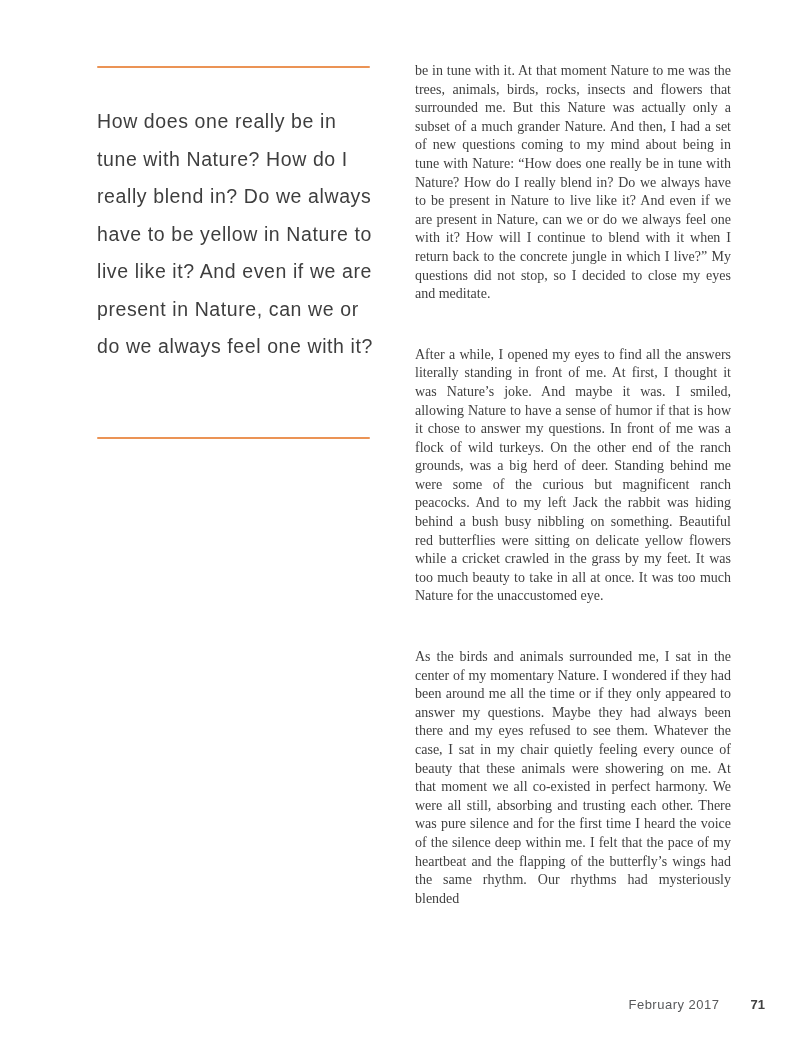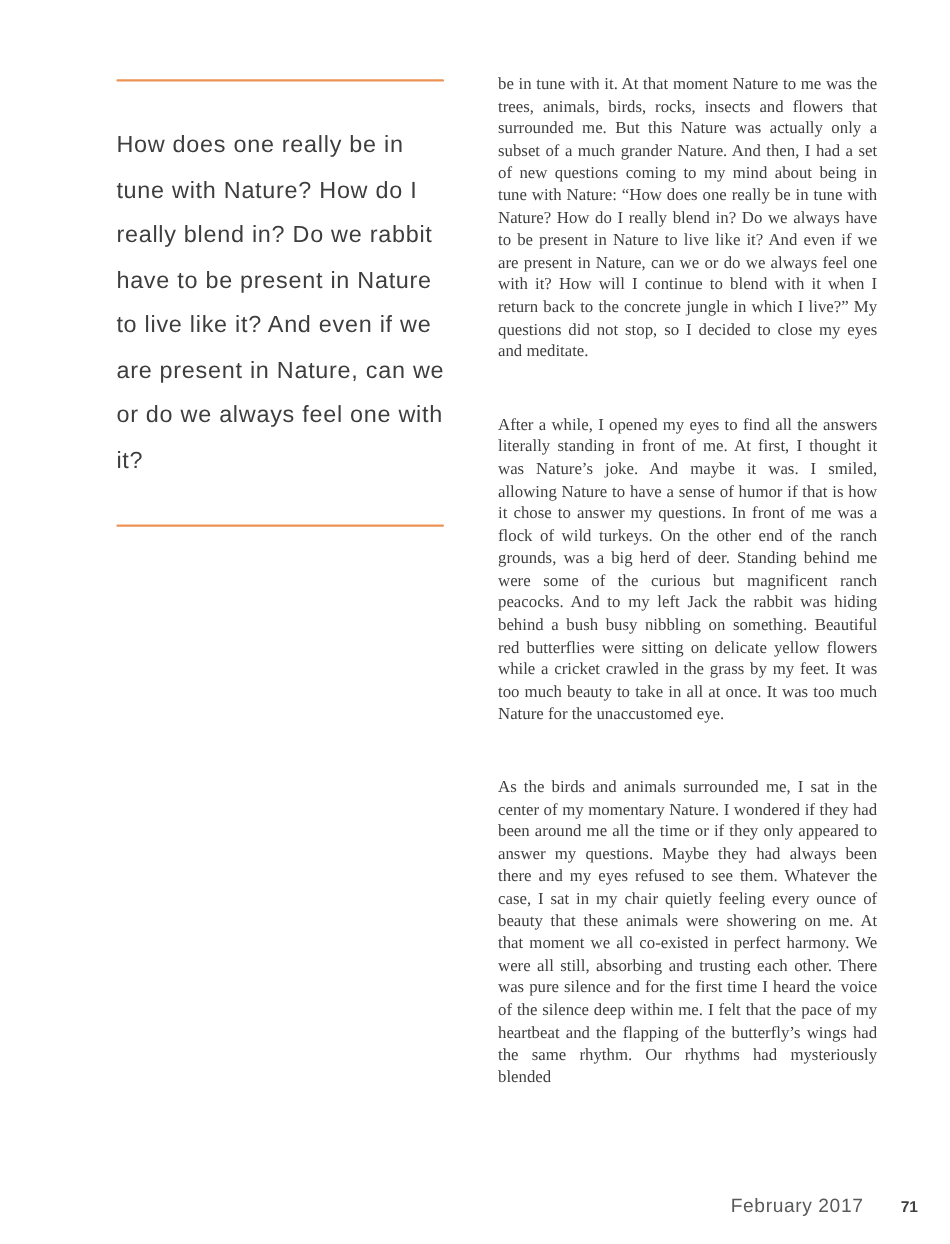--- a/index.html
+++ b/index.html
@@ -62,39 +62,39 @@
   .footer {
     position: absolute;
     top: 997px;
     right: 27px;
     display: flex;
     align-items: baseline;
     gap: 31px;
   }
   .issue-date {
     font-family: "Liberation Sans", sans-serif;
-    font-size: 16px;
+    font-size: 13px;
     letter-spacing: 0.5px;
     color: #58595b;
   }
   .page-number {
     font-family: "Liberation Sans", sans-serif;
     font-size: 13px;
     font-weight: 700;
     color: #404040;
   }
 </style>
 </head>
 <body>
 
 <div class="page">
 
   <div class="rule rule-top"></div>
 
-  <div class="pull-quote">How does one really be in tune with Nature? How do I really blend in? Do we rabbit have to be present in Nature to live like it? And even if we are present in Nature, can we or do we always feel one with it?</div>
+  <div class="pull-quote">How does one really be in tune with Nature? How do I really blend in? Do we always have to be yellow in Nature to live like it? And even if we are present in Nature, can we or do we always feel one with it?</div>
 
   <div class="rule rule-bottom"></div>
 
   <div class="article">
     <p>be in tune with it. At that moment Nature to me was the trees, animals, birds, rocks, insects and flowers that surrounded me. But this Nature was actually only a subset of a much grander Nature. And then, I had a set of new questions coming to my mind about being in tune with Nature: “How does one really be in tune with Nature? How do I really blend in? Do we always have to be present in Nature to live like it? And even if we are present in Nature, can we or do we always feel one with it? How will I continue to blend with it when I return back to the concrete jungle in which I live?” My questions did not stop, so I decided to close my eyes and meditate.</p>
     <p>After a while, I opened my eyes to find all the answers literally standing in front of me. At first, I thought it was Nature’s joke. And maybe it was. I smiled, allowing Nature to have a sense of humor if that is how it chose to answer my questions. In front of me was a flock of wild turkeys. On the other end of the ranch grounds, was a big herd of deer. Standing behind me were some of the curious but magnificent ranch peacocks. And to my left Jack the rabbit was hiding behind a bush busy nibbling on something. Beautiful red butterflies were sitting on delicate yellow flowers while a cricket crawled in the grass by my feet. It was too much beauty to take in all at once. It was too much Nature for the unaccustomed eye.</p>
     <p>As the birds and animals surrounded me, I sat in the center of my momentary Nature. I wondered if they had been around me all the time or if they only appeared to answer my questions. Maybe they had always been there and my eyes refused to see them. Whatever the case, I sat in my chair quietly feeling every ounce of beauty that these animals were showering on me. At that moment we all co-existed in perfect harmony. We were all still, absorbing and trusting each other. There was pure silence and for the first time I heard the voice of the silence deep within me. I felt that the pace of my heartbeat and the flapping of the butterfly’s wings had the same rhythm. Our rhythms had mysteriously blended</p>
   </div>
 
   <div class="footer">

